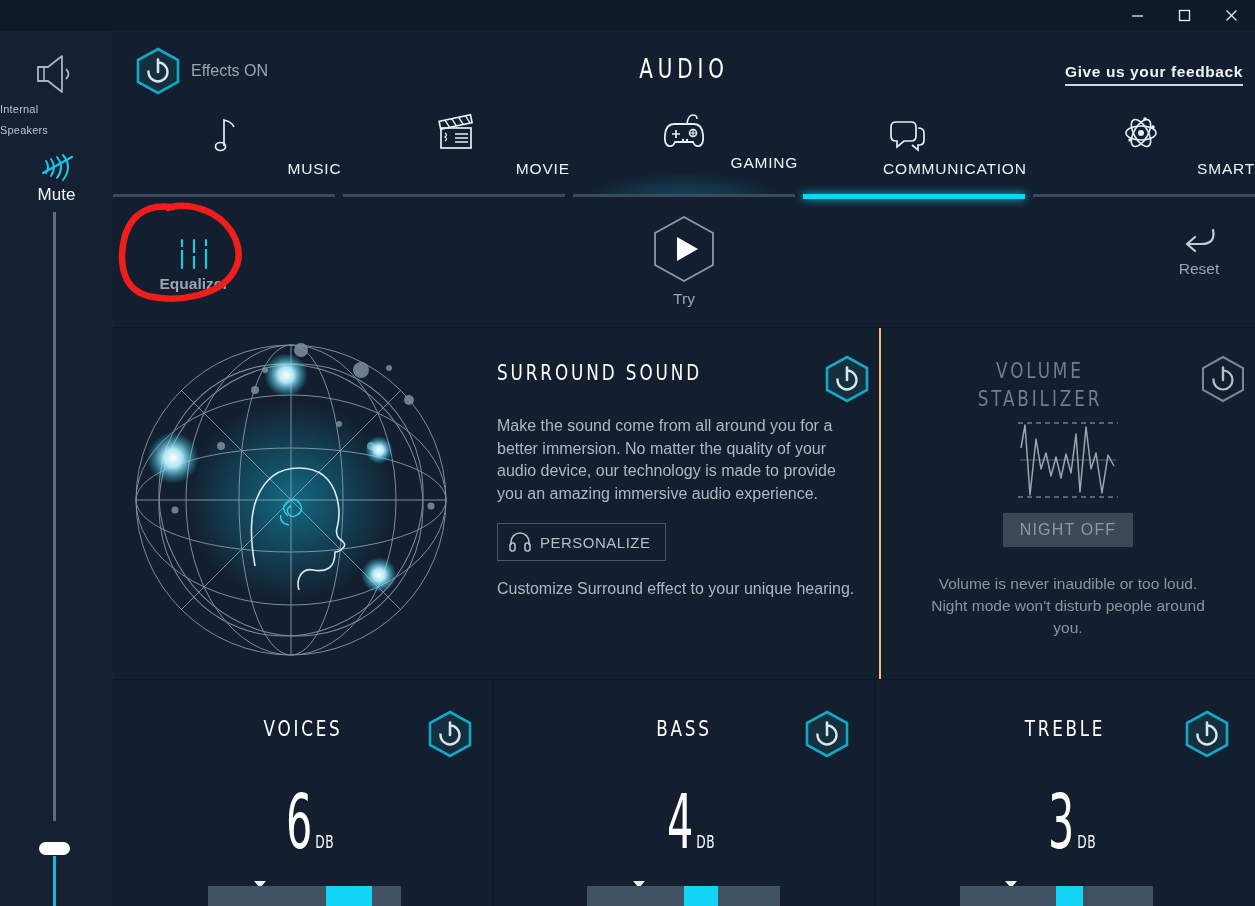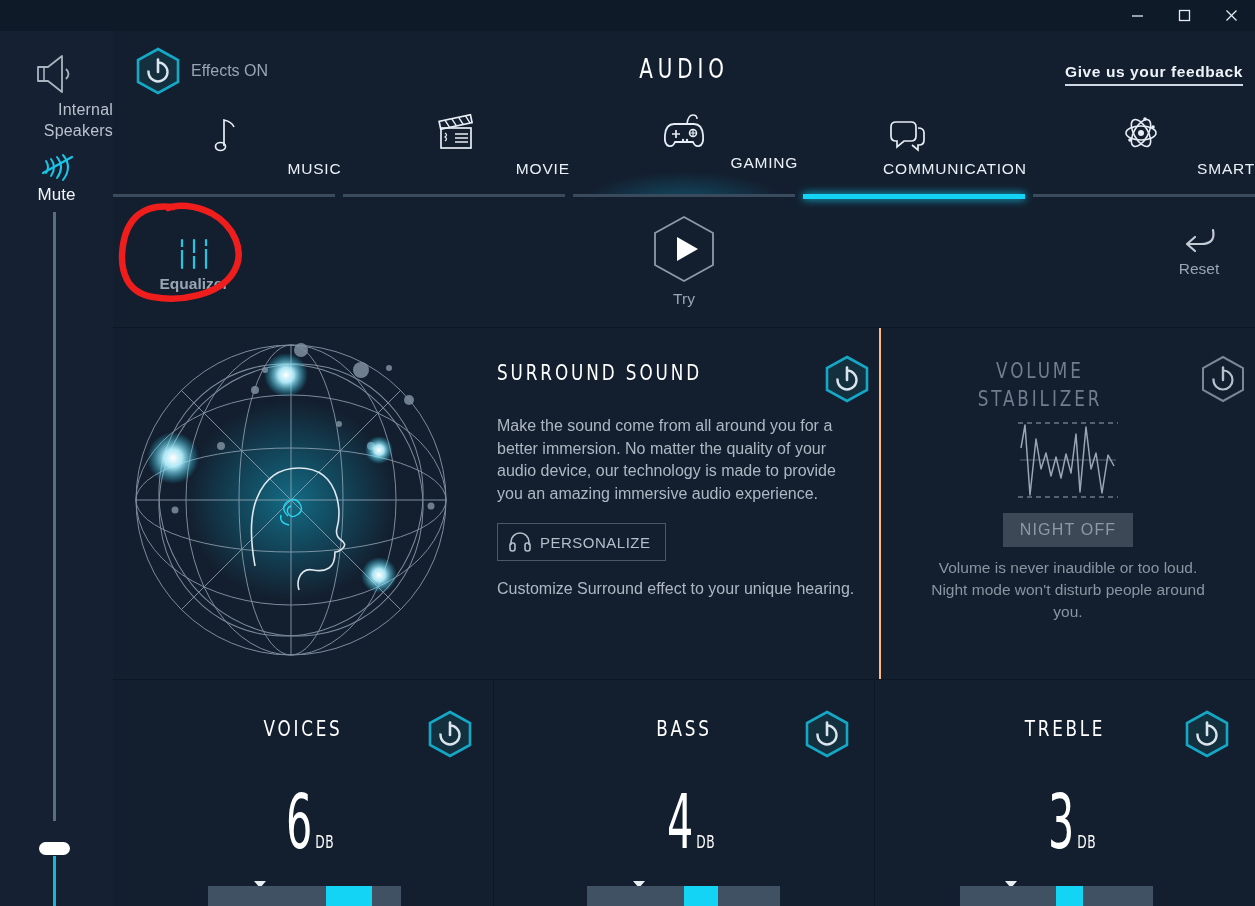--- a/index.html
+++ b/index.html
@@ -23,21 +23,21 @@
   }
   .winbtn svg { display: block; }
 
   
   .sidebar {
     position: absolute; left: 0; top: 31px; width: 113px; height: 875px;
     background: #152032;
   }
   .dev-icon { margin: 22px auto 4px; width: 54px; height: 42px; display: block; }
   .dev-label {
-    text-align: right; color: #b9c2cc; font-size: 16px; line-height: 21px;
+    text-align: left; color: #b9c2cc; font-size: 11px; line-height: 21px;
     letter-spacing: .2px;
   }
   .mute-wrap { margin-top: 8px; text-align: center; }
   .mute-icon { width: 44px; height: 38px; display: block; margin: 0 auto; }
   .mute-label { color: #f0f4f8; font-size: 17px; margin-top: -2px; }
   .vol-slider {
     position: absolute; left: 45px; top: 181px; width: 18px; height: 700px;
   }
   .vol-track-top {
     position: absolute; left: 8px; top: 0; width: 3px; height: 609px;
@@ -117,21 +117,21 @@
     letter-spacing: .5px;
   }
   .desc2 { color: #aeb8c2; font-size: 16px; line-height: 22.5px; margin-top: 17px; max-width: 360px; }
   .hex-toggle-abs { position: absolute; }
   .stab-panel { flex: 1; position: relative; text-align: center; padding-top: 30px; }
   .stab-wave { margin: 10px auto 0; display: block; }
   .night-btn {
     display: inline-block; margin-top: 14px; background: #3c4856; color: #8e99a5;
     font-size: 16px; letter-spacing: 1.2px; padding: 8px 17px;
   }
-  .stab-desc { color: #8a959f; font-size: 15.5px; line-height: 22px; margin: 10px auto 0; width: 280px; }
+  .stab-desc { color: #8a959f; font-size: 15.5px; line-height: 22px; margin: 26px auto 0; width: 280px; }
 
   
   .bandrow { position: relative; height: 228px; display: flex; }
   .band { flex: 1; position: relative; border-right: 1px solid #0d1623; }
   .band:last-child { border-right: none; }
   .band-title {
     position: absolute; left: 0; right: 0; top: 36px; text-align: center;
     color: #ffffff; font-size: 22px; letter-spacing: 3.2px;
     font-family: "DejaVu Sans Condensed", "Liberation Sans Narrow", "Liberation Sans", sans-serif;
     font-stretch: condensed; transform: scaleX(.85);

